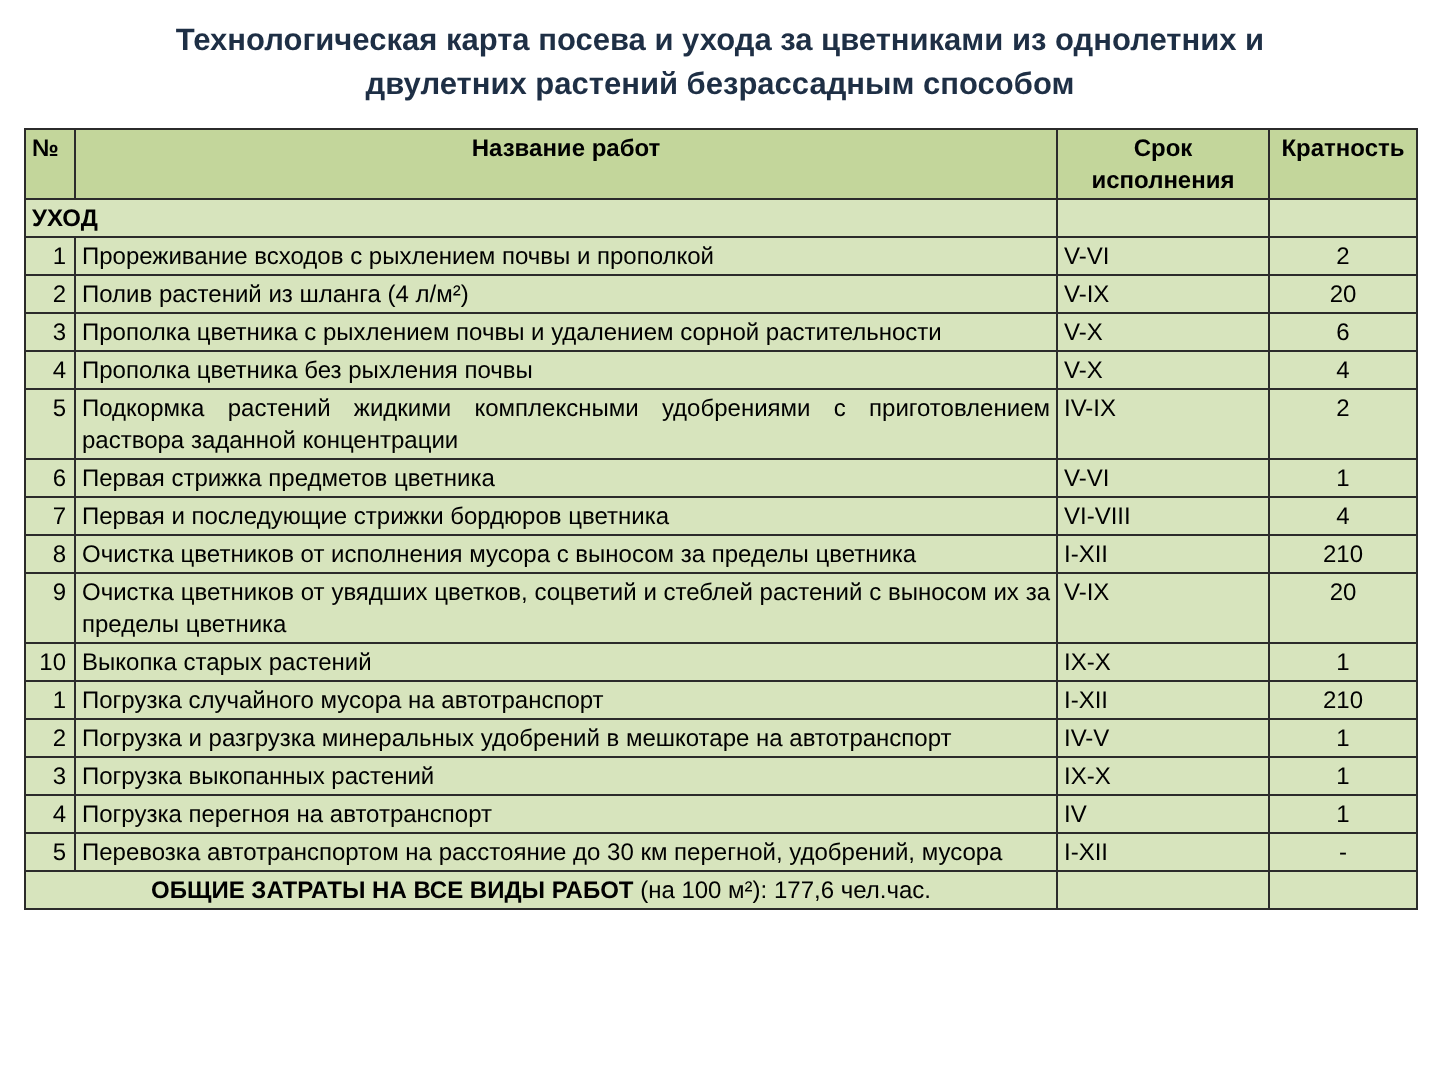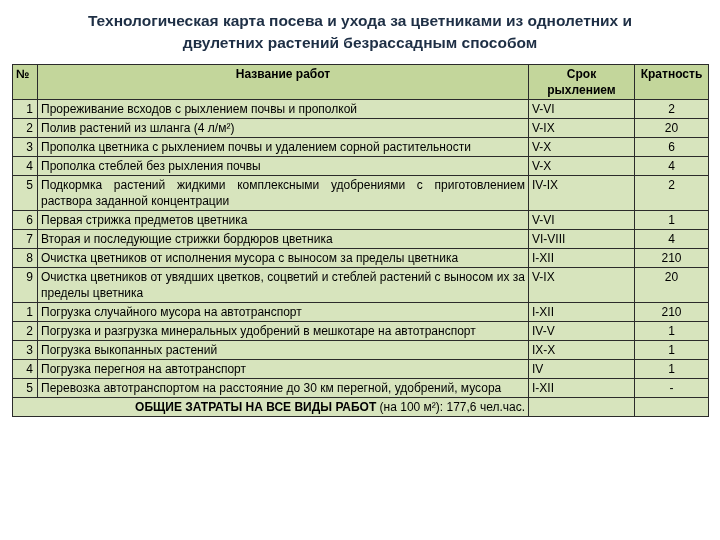--- a/index.html
+++ b/index.html
@@ -34,98 +34,109 @@
     background:#c3d69b;
     font-weight:700;
   }
   .tech-table td { background:#d7e4bd; }
   th.h-num { text-align:left; }
   td.col-num { text-align:right; padding-right:4px; }
   td.col-work { text-align:justify; }
   td.col-term { text-align:left; }
   td.col-freq { text-align:center; }
   td.sec-name { font-weight:700; text-align:left; }
-  td.footer-cell { text-align:right; }
+  td.footer-cell { text-align:center; }
   .bold { font-weight:700; }
 </style>
 </head>
 <body>
 
 <div class="slide">
   <div class="title">Технологическая карта посева и ухода за цветниками из однолетних и двулетних растений безрассадным способом</div>
 
   <table class="tech-table">
     <colgroup>
       <col style="width:25px">
       <col style="width:491px">
       <col style="width:106px">
       <col style="width:74px">
     </colgroup>
     <thead>
       <tr>
         <th class="h-num">№</th>
         <th>Название работ</th>
-        <th>Срок рыхлением</th>
+        <th>Срок исполнения</th>
         <th>Кратность</th>
       </tr>
     </thead>
     <tbody id="rows-body">
+        <tr class="section-row">
+          <td class="sec-name" colspan="2">УХОД</td>
+          <td class="col-term"></td>
+          <td class="col-freq"></td>
+        </tr>
         <tr class="work-row">
           <td class="col-num">1</td>
           <td class="col-work">Прореживание всходов с рыхлением почвы и прополкой</td>
           <td class="col-term">V-VI</td>
           <td class="col-freq">2</td>
         </tr>
         <tr class="work-row">
           <td class="col-num">2</td>
           <td class="col-work">Полив растений из шланга (4 л/м²)</td>
           <td class="col-term">V-IX</td>
           <td class="col-freq">20</td>
         </tr>
         <tr class="work-row">
           <td class="col-num">3</td>
           <td class="col-work">Прополка цветника с рыхлением почвы и удалением сорной растительности</td>
           <td class="col-term">V-X</td>
           <td class="col-freq">6</td>
         </tr>
         <tr class="work-row">
           <td class="col-num">4</td>
-          <td class="col-work">Прополка стеблей без рыхления почвы</td>
+          <td class="col-work">Прополка цветника без рыхления почвы</td>
           <td class="col-term">V-X</td>
           <td class="col-freq">4</td>
         </tr>
         <tr class="work-row">
           <td class="col-num">5</td>
           <td class="col-work">Подкормка растений жидкими комплексными удобрениями с приготовлением раствора заданной концентрации</td>
           <td class="col-term">IV-IX</td>
           <td class="col-freq">2</td>
         </tr>
         <tr class="work-row">
           <td class="col-num">6</td>
           <td class="col-work">Первая стрижка предметов цветника</td>
           <td class="col-term">V-VI</td>
           <td class="col-freq">1</td>
         </tr>
         <tr class="work-row">
           <td class="col-num">7</td>
-          <td class="col-work">Вторая и последующие стрижки бордюров цветника</td>
+          <td class="col-work">Первая и последующие стрижки бордюров цветника</td>
           <td class="col-term">VI-VIII</td>
           <td class="col-freq">4</td>
         </tr>
         <tr class="work-row">
           <td class="col-num">8</td>
           <td class="col-work">Очистка цветников от исполнения мусора с выносом за пределы цветника</td>
           <td class="col-term">I-XII</td>
           <td class="col-freq">210</td>
         </tr>
         <tr class="work-row">
           <td class="col-num">9</td>
           <td class="col-work">Очистка цветников от увядших цветков, соцветий и стеблей растений с выносом их за пределы цветника</td>
           <td class="col-term">V-IX</td>
           <td class="col-freq">20</td>
+        </tr>
+        <tr class="work-row">
+          <td class="col-num">10</td>
+          <td class="col-work">Выкопка старых растений</td>
+          <td class="col-term">IX-X</td>
+          <td class="col-freq">1</td>
         </tr>
         <tr class="work-row">
           <td class="col-num">1</td>
           <td class="col-work">Погрузка случайного мусора на автотранспорт</td>
           <td class="col-term">I-XII</td>
           <td class="col-freq">210</td>
         </tr>
         <tr class="work-row">
           <td class="col-num">2</td>
           <td class="col-work">Погрузка и разгрузка минеральных удобрений в мешкотаре на автотранспорт</td>

